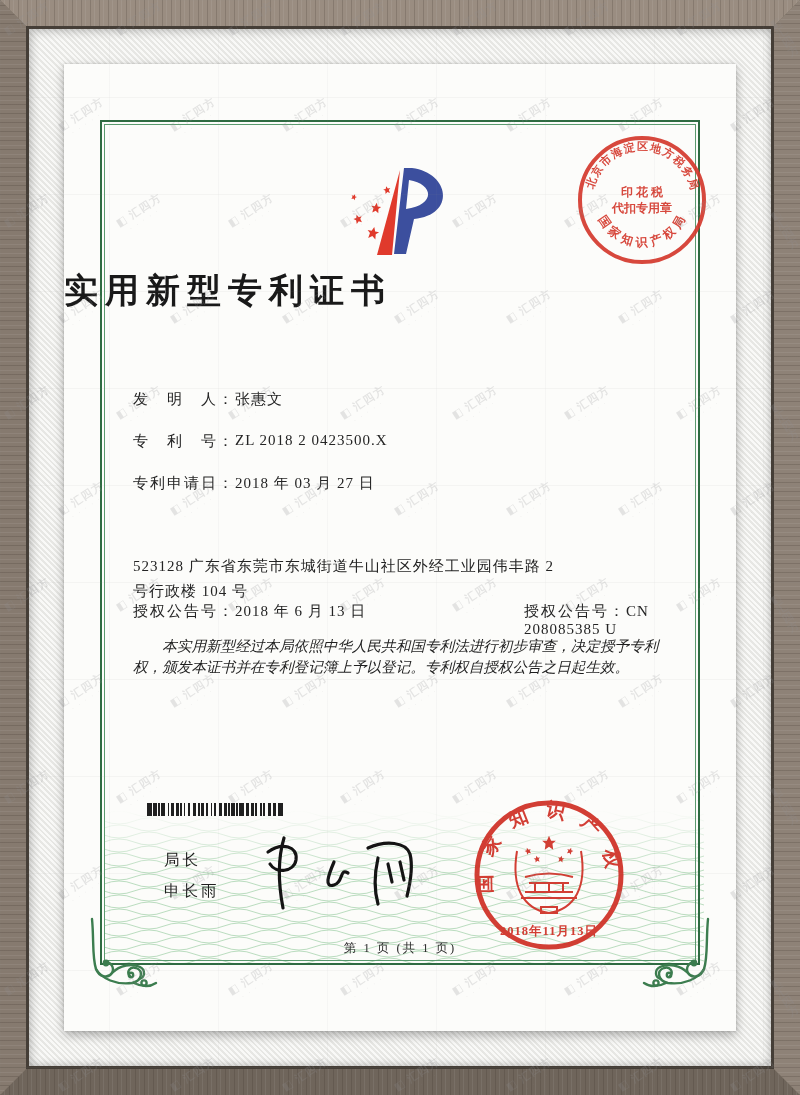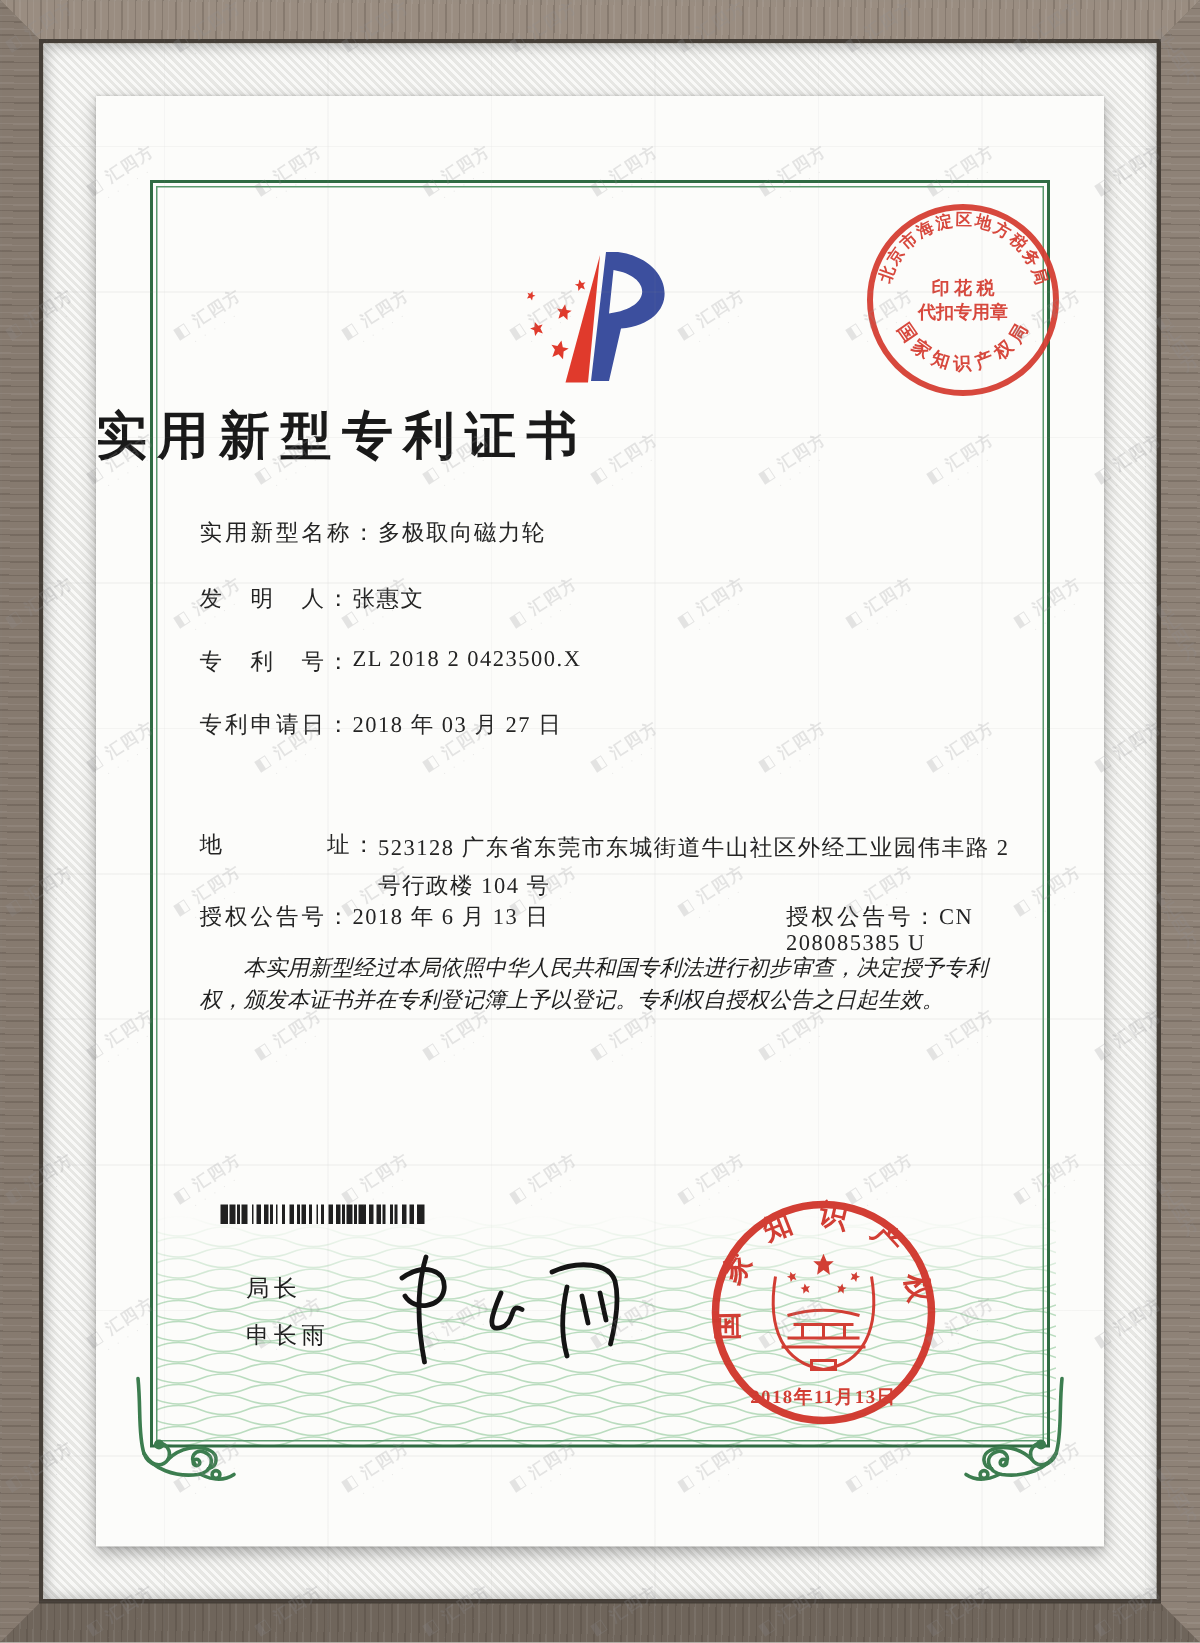--- a/index.html
+++ b/index.html
@@ -170,38 +170,33 @@
     <path id="taxTop" d="M17.8,58.3 A50,50 0 0 1 116.2,58.3" fill="none"></path>
     <path id="taxBot" d="M22,82 A48,48 0 0 0 112,82" fill="none"></path>
     <text font-size="11" letter-spacing="1.5"><textPath href="#taxTop" startOffset="2">北京市海淀区地方税务局</textPath></text>
     <text font-size="12" letter-spacing="4"><textPath href="#taxBot" startOffset="4">国家知识产权局</textPath></text>
     <text x="67" y="63" text-anchor="middle" font-size="12">印 花 税</text>
     <text x="67" y="79" text-anchor="middle" font-size="12">代扣专用章</text>
   </svg>
 
   <div class="doc-title">实用新型专利证书</div>
 
-  <div class="frow" style="top:282px">
-    <span class="flabel">实用新型名称：</span>
-    <span class="fvalue">多极取向磁力轮</span>
-  </div>
   <div class="frow" style="top:326px">
     <span class="flabel">发　明　人：</span>
     <span class="fvalue">张惠文</span>
   </div>
   <div class="frow" style="top:368px">
     <span class="flabel">专　利　号：</span>
     <span class="fvalue">ZL 2018 2 0423500.X</span>
   </div>
   <div class="frow" style="top:410px">
     <span class="flabel">专利申请日：</span>
     <span class="fvalue">2018 年 03 月 27 日</span>
   </div>
   <div class="frow addr" style="top:490px">
-    <span class="flabel">地　　　　址：</span>
     <span class="fvalue">523128 广东省东莞市东城街道牛山社区外经工业园伟丰路 2 号行政楼 104 号</span>
   </div>
   <div class="frow grant" style="top:538px">
     <span class="flabel">授权公告号：</span><span class="fvalue">2018 年 6 月 13 日</span>
     <span class="right-pair">
       <span class="flabel">授权公告号：</span><span class="fvalue">CN 208085385 U</span>
     </span>
   </div>
 
   <div class="body-text">
@@ -295,20 +290,21 @@
     <use href="#st" transform="translate(59,56) scale(.34) rotate(-20)" class="star"></use>
     <use href="#st" transform="translate(68,64) scale(.34) rotate(-10)" class="star"></use>
     <use href="#st" transform="translate(92,64) scale(.34) rotate(10)" class="star"></use>
     <use href="#st" transform="translate(101,56) scale(.34) rotate(20)" class="star"></use>
     <path class="emb" d="M56,82 Q80,75 104,82"></path>
     <path class="emb" d="M60,88 L100,88 M66,88 L66,97 M80,88 L80,97 M94,88 L94,97 M56,97 L104,97 M52,103 L108,103"></path>
     <path class="emb" d="M72,112 L88,112 L88,118 L72,118 Z"></path>
     <text x="80" y="140" text-anchor="middle" font-size="12.5" letter-spacing="1">2018年11月13日</text>
   </svg>
 
+  <div class="page-no">第 1 页 (共 1 页)</div>
 </div>
 
 <div class="scan-grid"></div>
 <div id="wm-layer">
     <div class="wm" style="left: 4px; top: 12px;">
       <span class="wm-main">◧ 汇四方</span>
       <span class="wm-sub">· · · · ·</span>
     </div>
     <div class="wm" style="left: 116px; top: 12px;">
       <span class="wm-main">◧ 汇四方</span>

